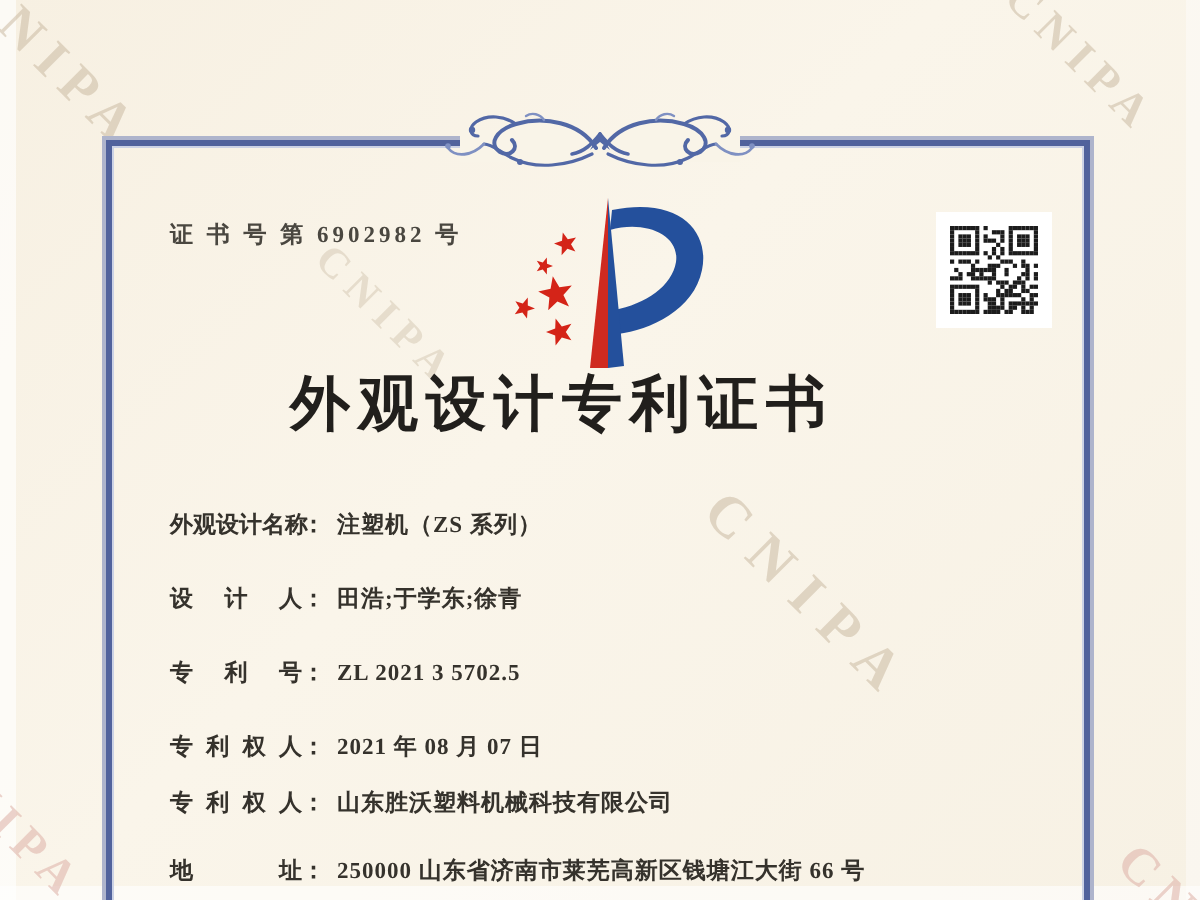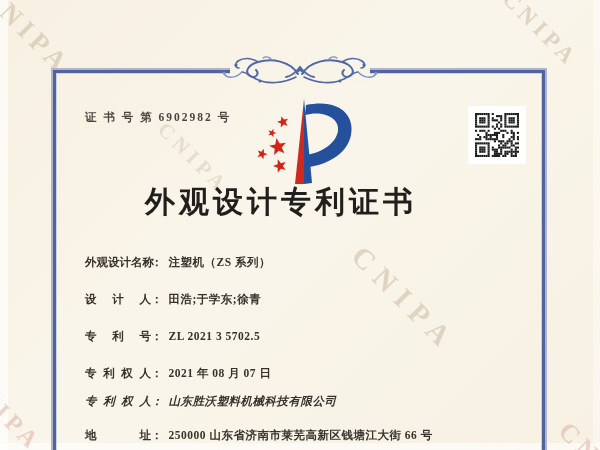--- a/index.html
+++ b/index.html
@@ -66,21 +66,21 @@
     font-size:11.5px;color:#35322c;font-weight:600;white-space:nowrap;
   }
   .row .lbl{
     display:inline-block;width:66px;
     text-align:justify;text-align-last:justify;
     vertical-align:bottom;
   }
   .row .colon{display:inline-block;}
   .row .val{display:inline-block;margin-left:6px;letter-spacing:.5px;}
   .r0{top:255px;} .r1{top:292px;} .r2{top:329px;}
-  .r3{top:366px;} .r4{top:394px;font-style:italic;} .r5{top:428px;}
+  .r3{top:366px;} .r4{top:394px;} .r5{top:428px;}
 </style>
 </head>
 <body>
 
 <div id="stage">
 
   <div class="edge edge-left"></div>
   <div class="edge edge-bottom"></div>
   <div class="edge edge-right"></div>
 

